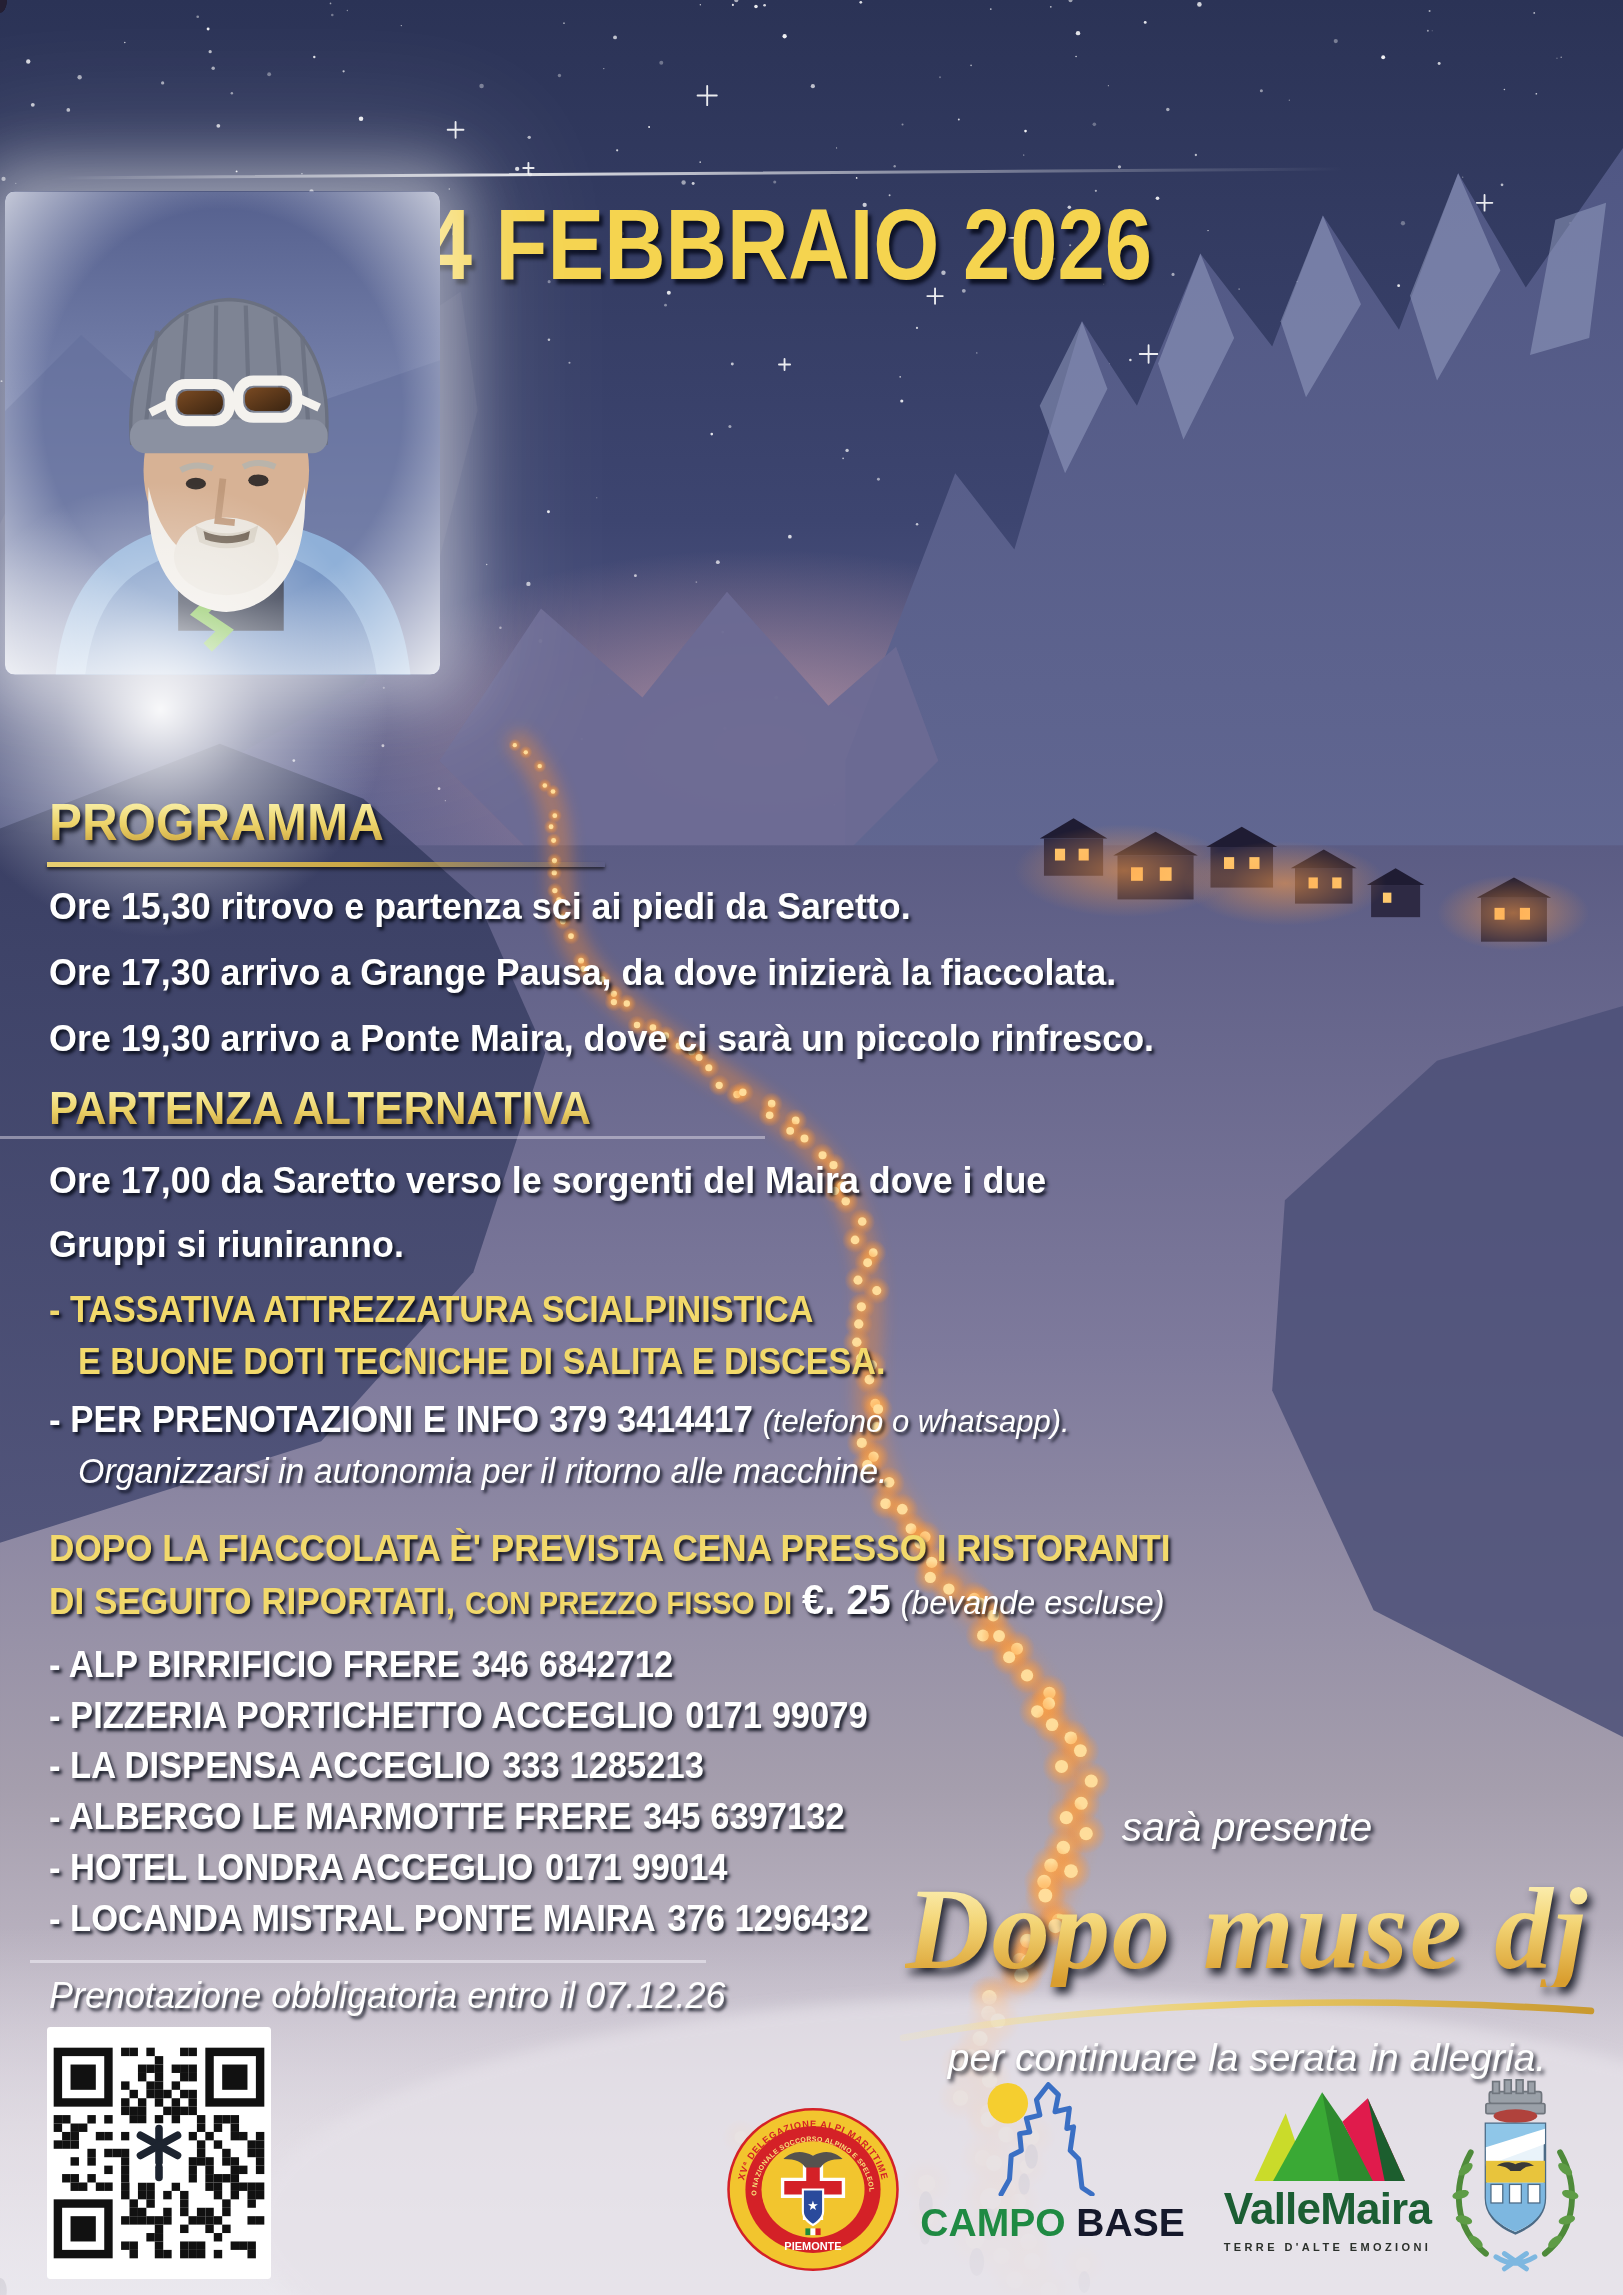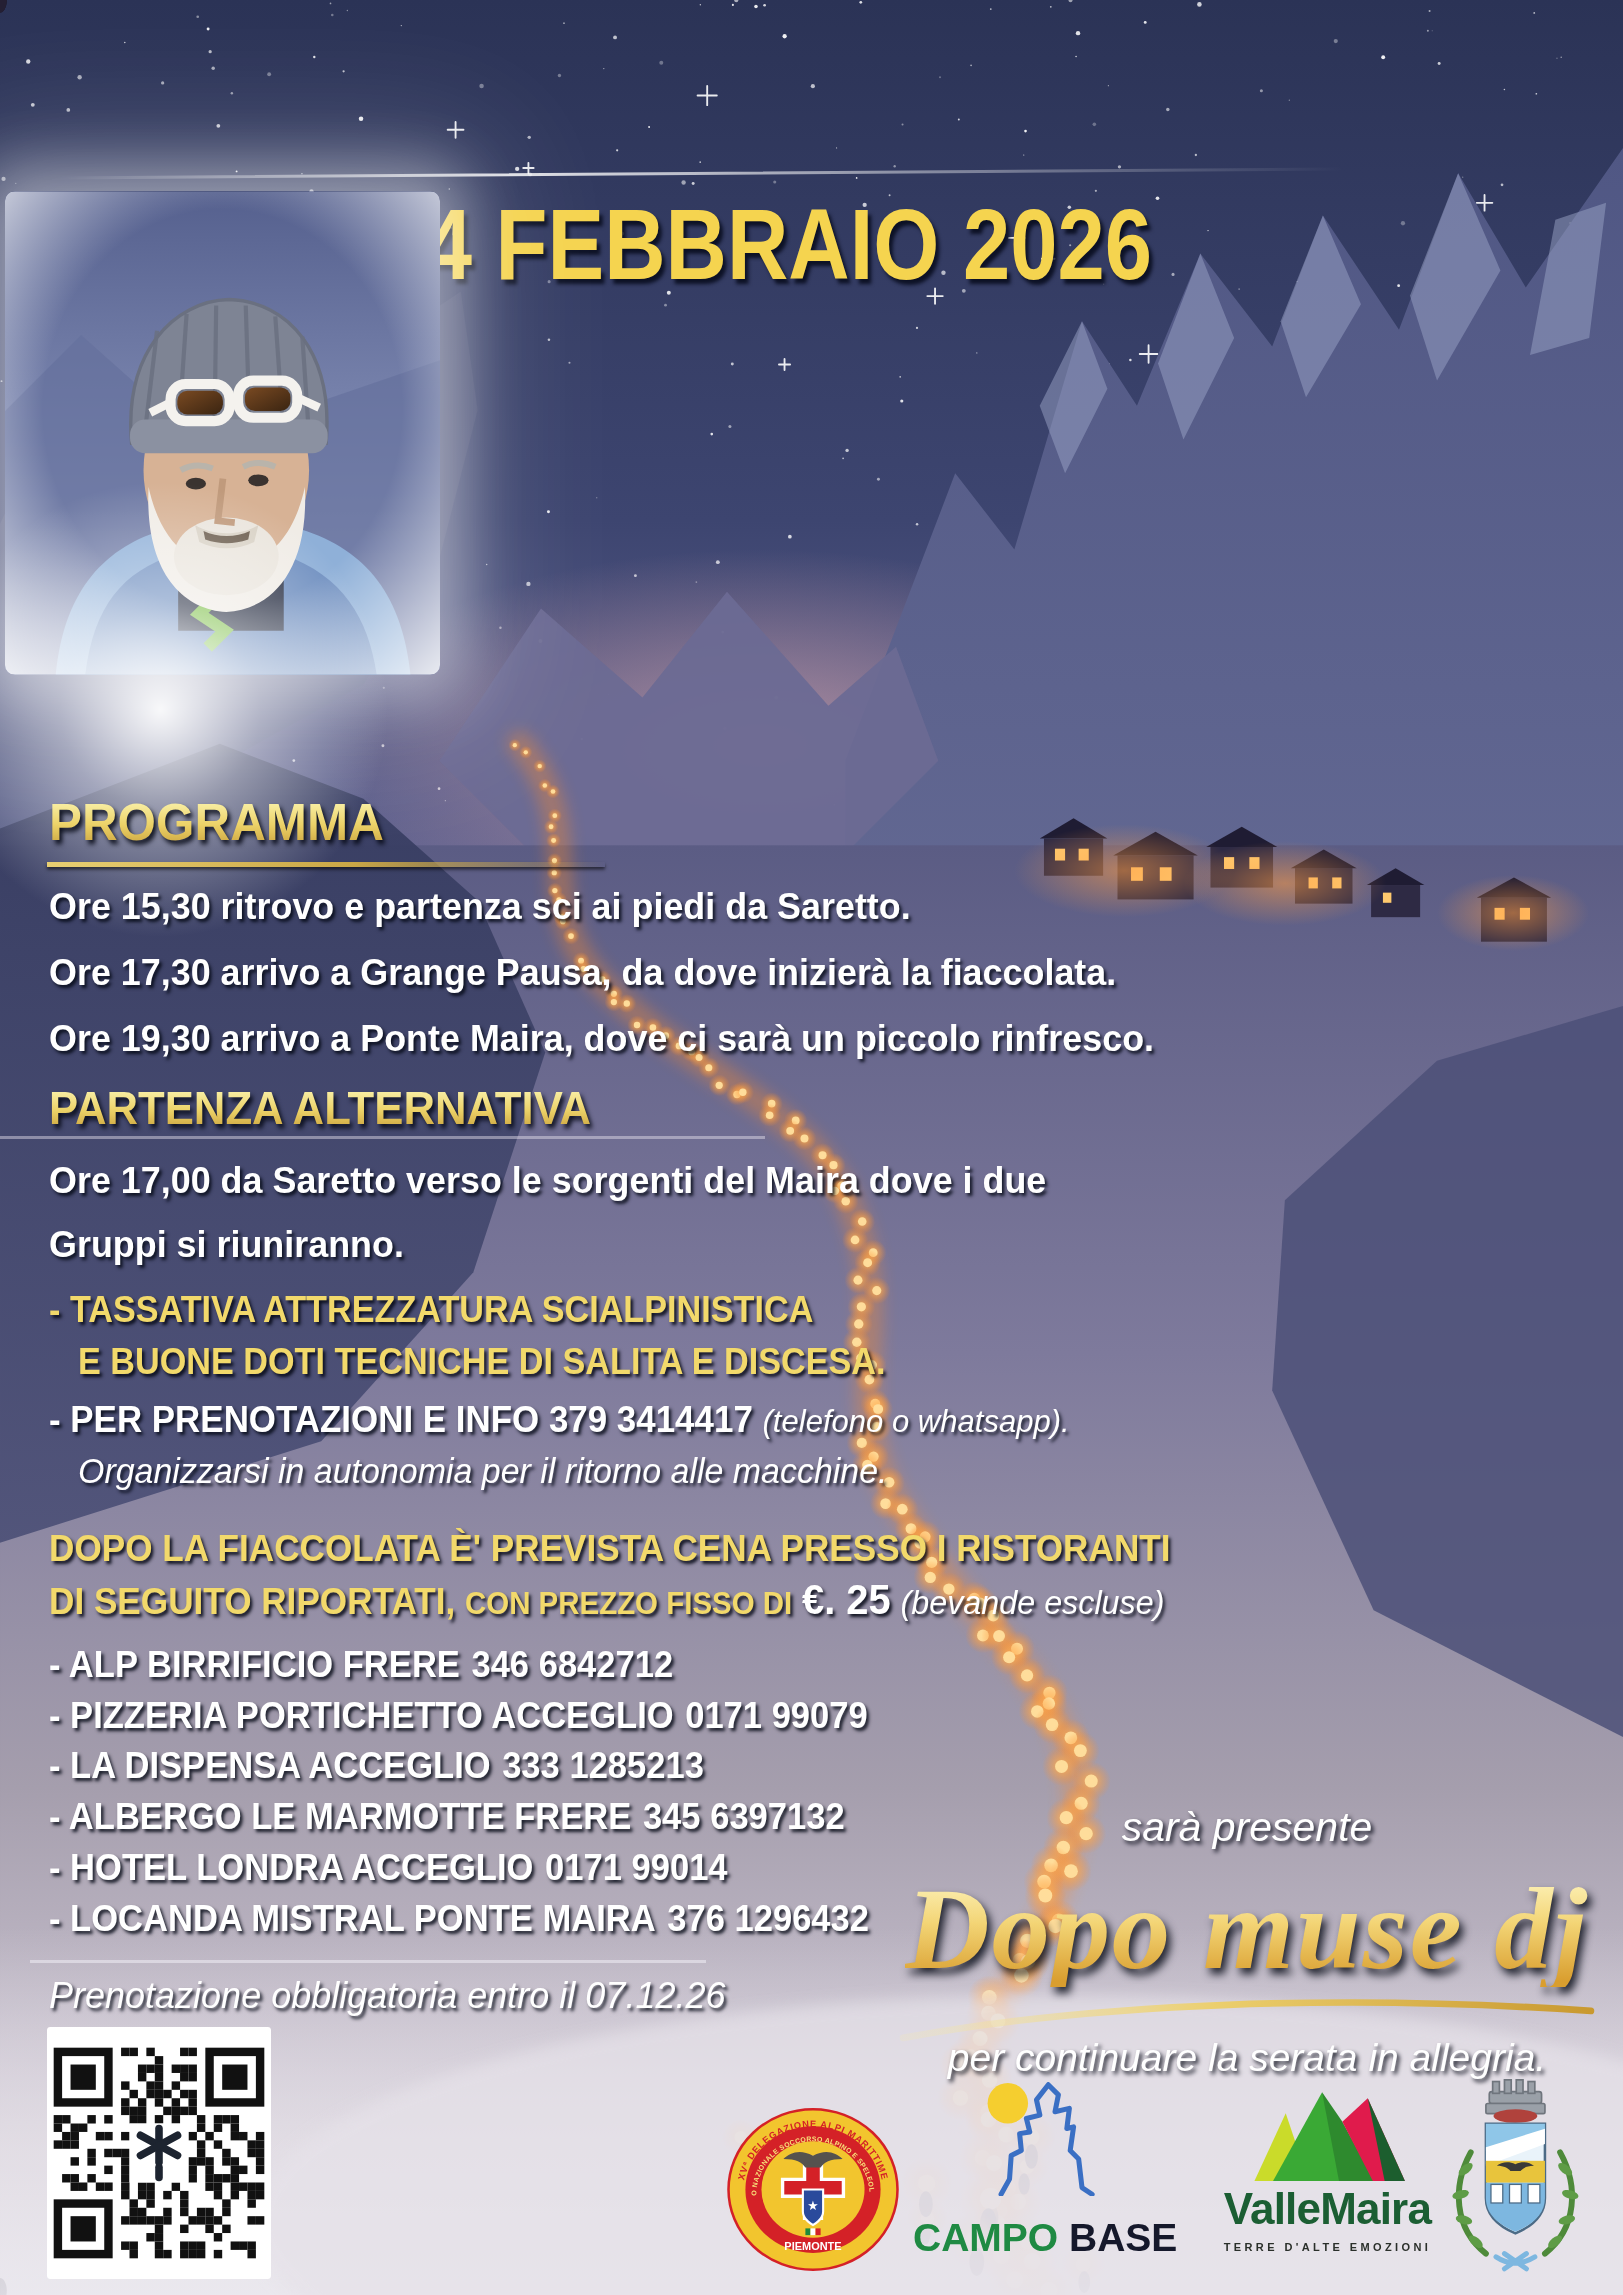--- a/index.html
+++ b/index.html
@@ -1253,21 +1253,21 @@
         <rect x="108" y="146" width="6" height="8" fill="#d42127"></rect>
     </g>
   </svg>
 
   <div class="abs" style="left:913px;top:2078px;width:279px;height:161px;">
     <svg width="279" height="118" viewBox="0 0 330 140">
       <circle cx="112" cy="30" r="24" fill="#f5ce2f"></circle>
       <path d="M160,8 L172,20 L168,40 L185,36 L182,60 L190,58 L186,86 L196,96 L200,130 L212,138
                M160,8 L146,26 L150,44 L134,48 L138,64 L126,66 L128,86 L116,92 L114,120 L104,138" fill="none" stroke="#3a6fc4" stroke-width="6" stroke-linejoin="round" stroke-linecap="round"></path>
     </svg>
-    <div class="logo-label cb-text" style="margin-top:17px;text-align:left;">
+    <div class="logo-label cb-text" style="margin-top:2px;text-align:center;">
       <span class="cb-green">CAMPO</span>
       <span class="cb-dark">BASE</span>
     </div>
   </div>
 
   <div class="abs" style="left:1209px;top:2088px;width:237px;height:169px;text-align:center;">
     <svg width="178" height="93" viewBox="0 0 210 110">
       <polygon points="18,110 55,30 82,110" fill="#cadb2a"></polygon>
       <polygon points="40,110 98,5 150,110" fill="#3aa935"></polygon>
       <polygon points="98,5 122,40 160,110 118,110" fill="#2e8a2e"></polygon>

